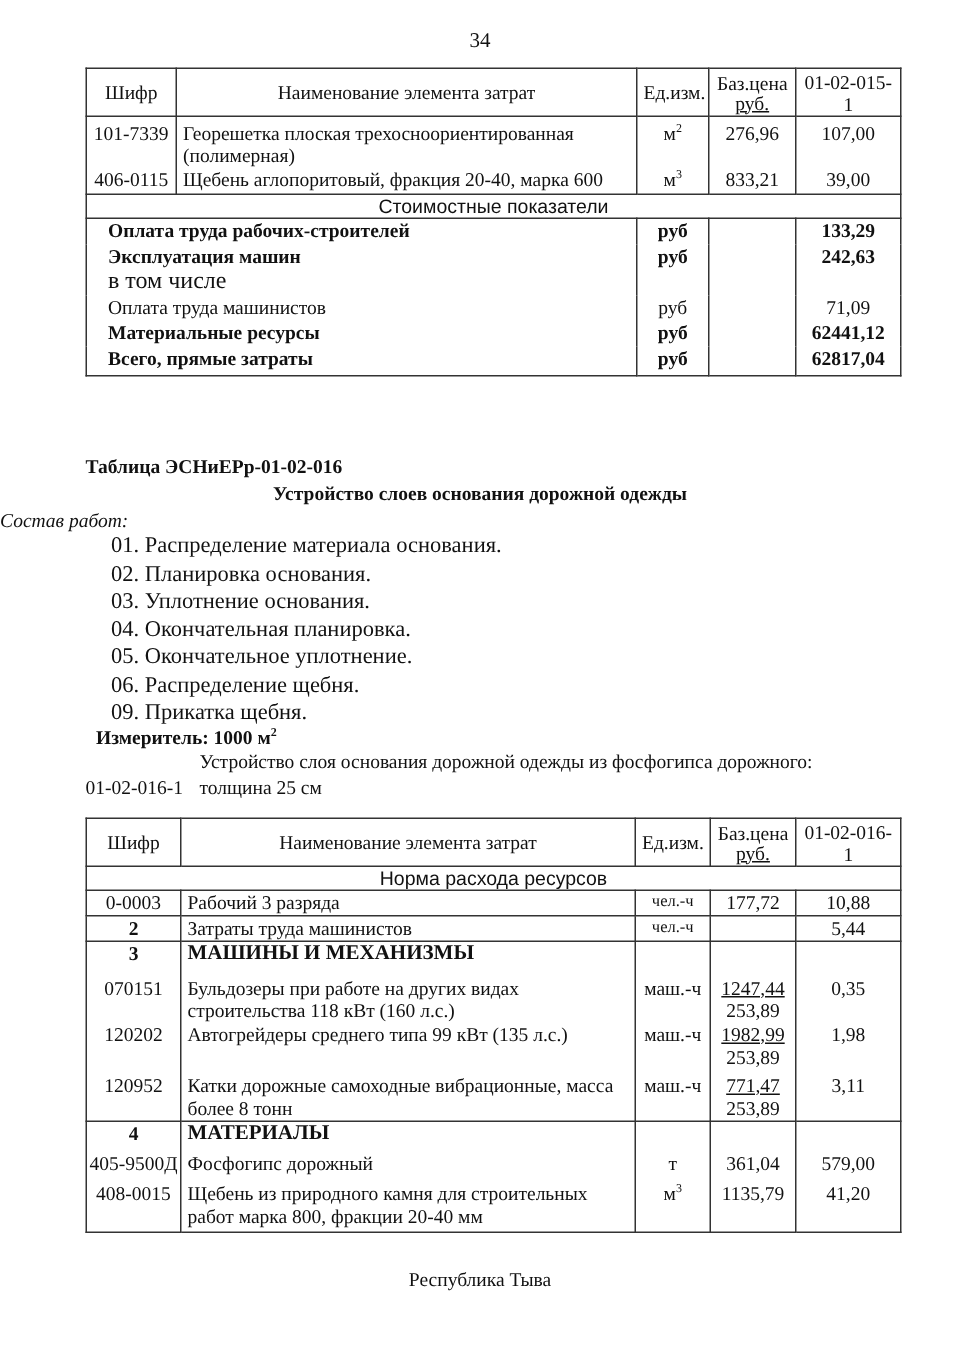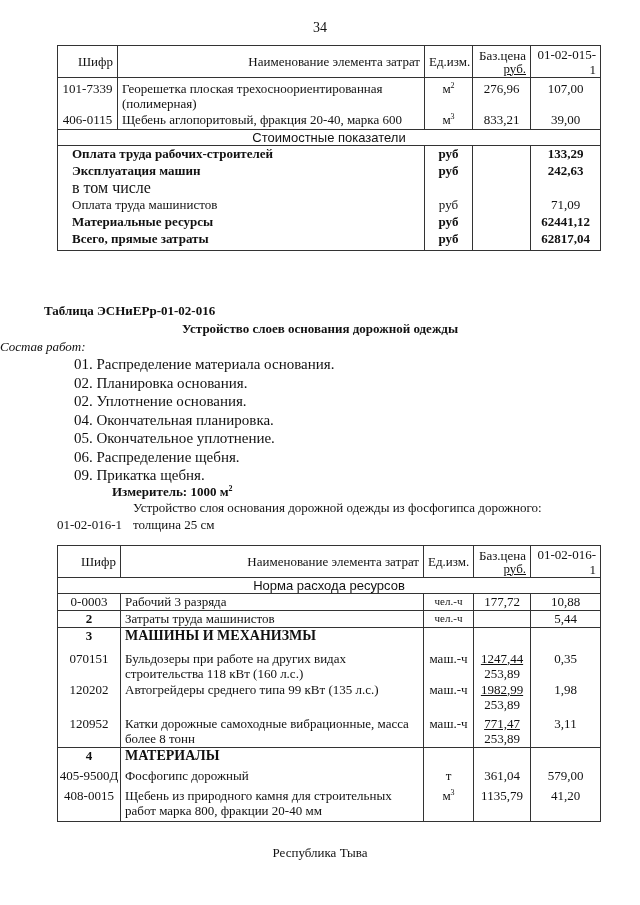--- a/index.html
+++ b/index.html
@@ -3,35 +3,35 @@
 <meta charset="utf-8">
 <style>
   html, body { margin: 0; padding: 0; background: #ffffff; }
   body { width: 640px; height: 905px; position: relative; overflow: hidden;
          font-family: "Liberation Serif", "DejaVu Serif", serif; color: #111; font-size: 13px; }
   .abs { position: absolute; }
   .pagenum { left: 0; width: 640px; top: 20px; text-align: center; font-size: 14px; }
   table.est { position: absolute; border-collapse: collapse; table-layout: fixed; }
   table.est td { border: 1px solid #333; padding: 0 4px; vertical-align: top; line-height: 15px; font-size: 13px; }
   table.est td.nb { border-top: none; border-bottom: none; margin-top: 32px; }
-  .hdr td { vertical-align: middle !important; text-align: right; }
+  .hdr td { vertical-align: middle !important; text-align: center; }
   .c { text-align: center; }
   .r { text-align: center; }
   .b { font-weight: bold; }
   .sans-small { font-family: "Liberation Sans", "DejaVu Sans", sans-serif; font-size: 10px; }
   .u { text-decoration: underline; }
   sup { font-size: 8px; line-height: 0; }
   .t1 { left: 57px; top: 45px; width: 543px; }
   .t2 { left: 57px; top: 545px; width: 543px; }
-  .title-tbl { left: 44px; top: 303px; font-weight: bold; font-size: 13px; }
+  .title-tbl { left: 57px; top: 303px; font-weight: bold; font-size: 13px; }
   .subtitle { left: 0; width: 640px; top: 321px; text-align: center; font-weight: bold; font-size: 13px; }
   .sostav { left: 0; width: 640px; top: 339px; font-style: italic; font-size: 13px; }
   .works { left: 74px; top: 355px; }
   .works div { line-height: 18.5px; font-size: 15px; }
-  .izm { left: 64px; top: 484px; font-weight: bold; font-size: 13px; margin-left: 48px; }
+  .izm { left: 64px; top: 484px; font-weight: bold; font-size: 13px; }
   .desc { left: 133px; top: 500px; font-size: 13px; }
   .code { left: 57px; top: 517px; font-size: 13px; }
   .thick { left: 133px; top: 517px; font-size: 13px; text-align: center; }
   .footer { left: 0; width: 640px; top: 845px; text-align: center; font-size: 13px; }
 </style>
 </head>
 <body>
 
 <div class="abs pagenum">34</div>
 
@@ -106,21 +106,21 @@
   </tr>
 </tbody>
   </table>
 
 <div class="abs title-tbl">Таблица  ЭСНиЕРр-01-02-016</div>
 <div class="abs subtitle">Устройство слоев основания дорожной одежды</div>
 <div class="abs sostav">Состав работ:</div>
 <div class="abs works">
   <div>01. Распределение материала основания.</div>
   <div>02. Планировка основания.</div>
-  <div>02. Уплотнение основания.</div>
+  <div>03. Уплотнение основания.</div>
   <div>04. Окончательная планировка.</div>
   <div>05. Окончательное уплотнение.</div>
   <div>06. Распределение щебня.</div>
   <div>09. Прикатка щебня.</div>
 </div>
 <div class="abs izm"><span>Измеритель: 1000 м</span><sup>2</sup></div>
 <div class="abs desc">Устройство слоя основания дорожной одежды из фосфогипса дорожного:</div>
 <div class="abs code">01-02-016-1</div>
 <div class="abs thick">толщина 25 см</div>
 

